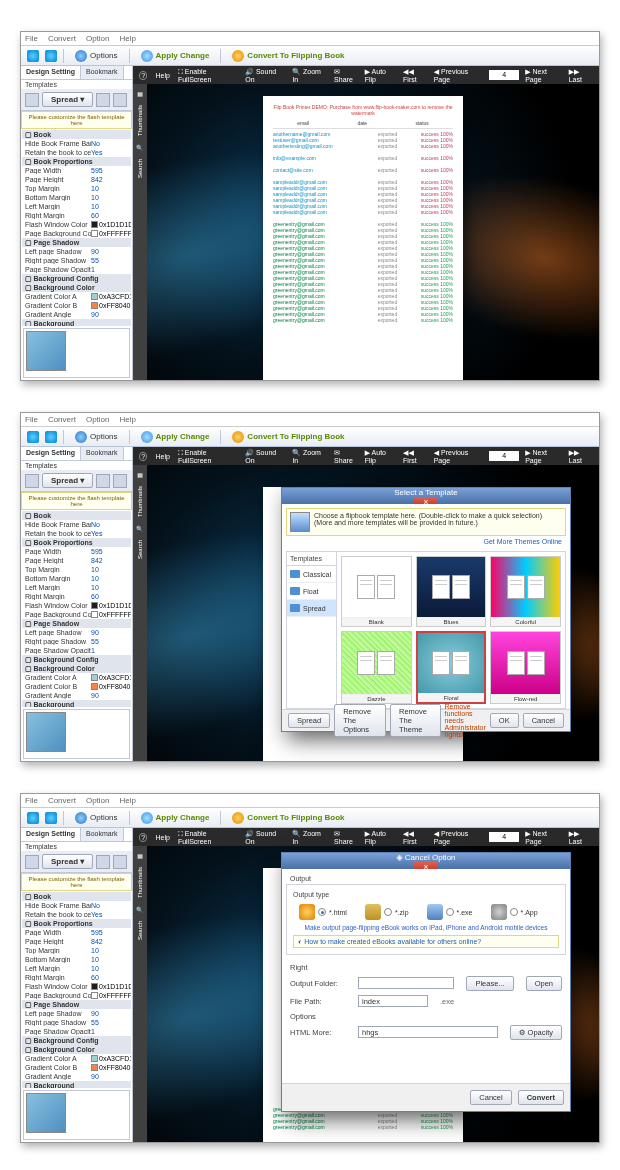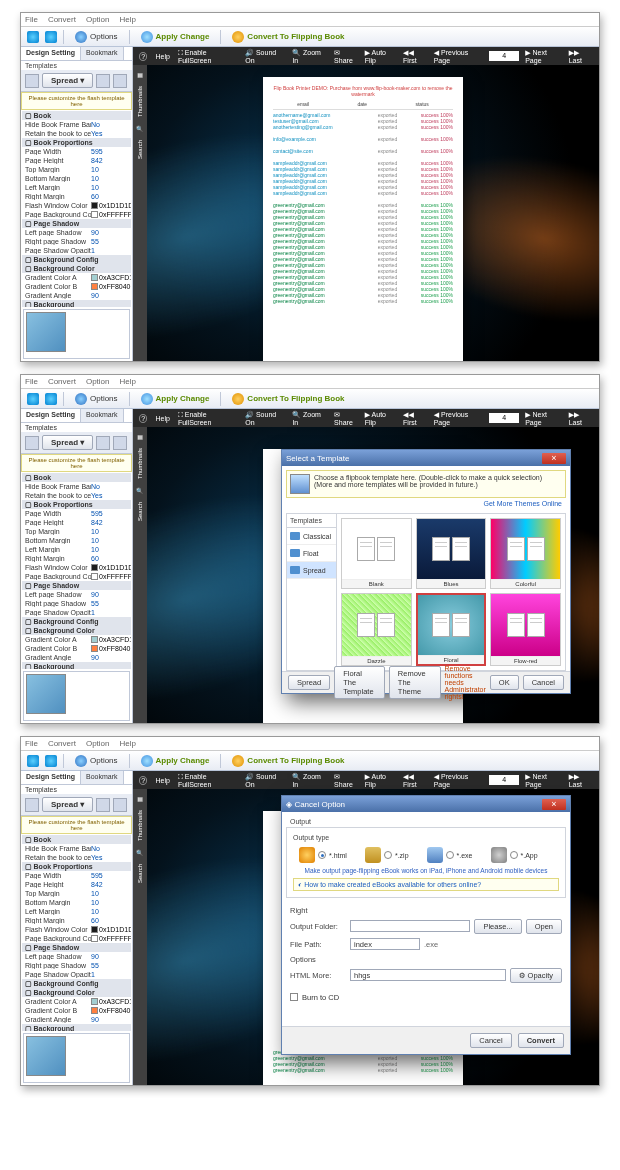--- a/index.html
+++ b/index.html
@@ -1,17 +1,17 @@
 <!DOCTYPE html>
 <html><head>
 <meta charset="utf-8">
 <style>
   * { box-sizing: border-box; margin: 0; padding: 0; }
   body { background: #fff; font-family: Tahoma, Arial, sans-serif; font-size: 8px; color: #333; }
-  .shot { width: 580px; height: 350px; margin: 12px auto; border: 1px solid #999; box-shadow: 2px 4px 8px rgba(0,0,0,0.3); background: #f0f0f0; display: flex; flex-direction: column; position: relative; overflow: hidden; }
+  .shot { width: 580px; height: 350px; margin: 31px auto; border: 1px solid #999; box-shadow: 2px 4px 8px rgba(0,0,0,0.3); background: #f0f0f0; display: flex; flex-direction: column; position: relative; overflow: hidden; }
   .menubar { height: 14px; background: #fff; border-bottom: 1px solid #ccc; display: flex; align-items: center; padding: 0 4px; gap: 10px; color: #666; }
   .toolbar { height: 20px; background: linear-gradient(#ffffff,#e8ecf4); border-bottom: 1px solid #b8c4d8; display: flex; align-items: center; padding: 0 6px; gap: 6px; }
   .tbtn { display: flex; align-items: center; gap: 3px; padding: 1px 5px; font-size: 8px; color: #333; cursor: pointer; }
   .tbtn.green { color: #5a8a00; font-weight: bold; }
   .ico { width: 12px; height: 12px; display: inline-block; border-radius: 2px; }
   .ico.blue { background: radial-gradient(circle,#5ad0ff,#0080d0); }
   .ico.cog { background: radial-gradient(circle,#8ad0ff,#3070c0); border-radius: 50%; }
   .ico.apply { background: radial-gradient(circle,#a0e0ff,#4090e0); border-radius: 50%; }
   .ico.convert { background: radial-gradient(circle,#ffd060,#e09000); border-radius: 50%; }
   .sep { width: 1px; height: 14px; background: #c0c8d8; }
@@ -52,21 +52,21 @@
   .prow { display: flex; justify-content: space-between; height: 6px; }
   .prow .c1 { width: 38%; color: #1090c0; overflow: hidden; }
   .prow .c2 { width: 28%; color: #888; overflow: hidden; text-align: right;}
   .prow .c3 { width: 28%; color: #c04060; overflow: hidden; text-align: right;}
   .prow.g .c1 { color: #008040; }
   .prow.g .c3 { color: #20a050; }
 
   .dialog { position: absolute; background: #f4f4f4; border: 1px solid #6080b0; box-shadow: 6px 8px 20px rgba(0,0,0,0.6); z-index: 5; display: flex; flex-direction: column; font-size: 8px; }
   .dlg-tpl { left: 148px; top: 40px; width: 290px; height: 245px; }
   .dlg-out { left: 148px; top: 24px; width: 290px; height: 260px; }
-  .dtitle { height: 16px; background: linear-gradient(#7aa0d8,#4a70a8); color: #fff; display: flex; align-items: center; padding: 0 4px; justify-content: space-between; font-size: 8px; }
+  .dtitle { height: 16px; background: linear-gradient(#7aa0d8,#4a70a8); color: #fff; display: flex; align-items: center; padding: 0 4px; justify-content: space-between; font-size: 8px; flex-direction: column; }
   .dclose { width: 24px; height: 11px; background: linear-gradient(#e06050,#c03020); border-radius: 1px; color: #fff; text-align: center; line-height: 11px; font-size: 9px; }
   .dbody { flex: 1; padding: 4px; background: #fff; overflow: hidden; }
   .dhint { background: #fffff0; border: 1px solid #e0d880; padding: 3px; font-size: 7px; display: flex; gap: 4px; }
   .dhint-ico { width: 20px; height: 20px; background: linear-gradient(#c0e0ff,#6090d0); border: 1px solid #888; }
   .dlink { color: #2060c0; text-align: right; font-size: 7px; padding: 2px 4px; }
   .tpl-split { display: flex; height: 158px; border: 1px solid #d0d4dc; margin-top: 4px; }
   .tpl-cats { width: 50px; border-right: 1px solid #d0d4dc; }
   .tpl-cat { padding: 4px 3px; border-bottom: 1px solid #eee; display: flex; align-items: center; gap: 3px; font-size: 7px; cursor: pointer; }
   .tpl-cat.sel { background: #d0e4ff; }
   .tpl-cat-ico { width: 10px; height: 8px; background: #5090d0; border-radius: 1px; }
@@ -86,21 +86,21 @@
   .out-type-lbl { font-size: 7px; color: #444; margin-bottom: 4px; }
   .out-opts { display: flex; gap: 18px; align-items: center; padding: 2px 6px; }
   .out-opt { display: flex; align-items: center; gap: 3px; font-size: 7px; }
   .out-ico { width: 16px; height: 16px; border-radius: 3px; }
   .out-ico.html { background: radial-gradient(#ffd060,#e08000); }
   .out-ico.zip { background: linear-gradient(#e0c060,#c09020); }
   .out-ico.exe { background: linear-gradient(#a0c8f0,#5080c0); }
   .out-ico.app { background: radial-gradient(#d0d0d0,#808080); }
   .out-hint { text-align: center; font-size: 6.5px; color: #3060c0; margin-top: 2px; }
   .out-link { text-align: left; font-size: 7px; color: #2060c0; background: #fffff0; border: 1px solid #e0d880; padding: 2px 4px; margin-top: 4px; }
-  .form-row { display: flex; align-items: center; height: 18px; gap: 4px; font-size: 7.5px; padding: 0 4px; }
+  .form-row { display: flex; align-items: center; height: 18px; gap: 12px; font-size: 7.5px; padding: 0 4px; }
   .form-row .lbl { width: 56px; color: #444; }
   .form-row .inp { flex: 1; height: 12px; background: #fff; border: 1px solid #a0a8b8; padding: 0 3px; line-height: 12px; color: #333; }
   .form-row .inp.short { flex: 0 0 70px; }
   .section-lbl { font-size: 7.5px; color: #444; padding: 2px 4px; }
   .radio { width: 8px; height: 8px; border: 1px solid #888; border-radius: 50%; display: inline-block; position: relative; }
   .radio.on::after { content:""; position:absolute; inset:1.5px; background:#3070c0; border-radius:50%; }
   .chk { width: 8px; height: 8px; border: 1px solid #888; display: inline-block; }
   .out-foot { display: flex; justify-content: flex-end; gap: 6px; padding: 6px; border-top: 1px solid #d0d4dc; background: #f0f0f0; }
 </style>
 </head>
@@ -663,21 +663,21 @@
                     <div class="tpl-pg"></div>
                     <div class="tpl-pg"></div>
                   </div>
                   <div class="tpl-lbl">Flow-red</div>
                 </div>
             </div>
           </div>
         </div>
         <div class="dfoot">
           <span class="btn">Spread</span>
-          <span class="btn">Floral The Template</span>
+          <span class="btn">Remove The Options</span>
           <span class="btn">Remove The Theme</span>
           <span class="warn">Remove functions needs Administrator rights!</span>
           <span class="btn">OK</span>
           <span class="btn">Cancel</span>
         </div>
       </div>
     </div>
   </div>
 </div>
 
@@ -906,24 +906,20 @@
             <span class="lbl">File Path:</span>
             <span class="inp short">index</span>
             <span style="color:#666">.exe</span>
           </div>
           <div class="section-lbl">Options</div>
           <div class="form-row">
             <span class="lbl">HTML More:</span>
             <span class="inp">hhgs</span>
             <span class="btn">⚙ <span>Opacity</span></span>
           </div>
-          <div class="form-row" style="margin-top:4px">
-            <span class="chk"></span>
-            <span>Burn to CD</span>
-          </div>
           <div class="form-row">
             
             
           </div>
         </div>
         <div class="out-foot">
           <span class="btn">Cancel</span>
           <span class="btn" style="font-weight:bold">Convert</span>
         </div>
       </div>

